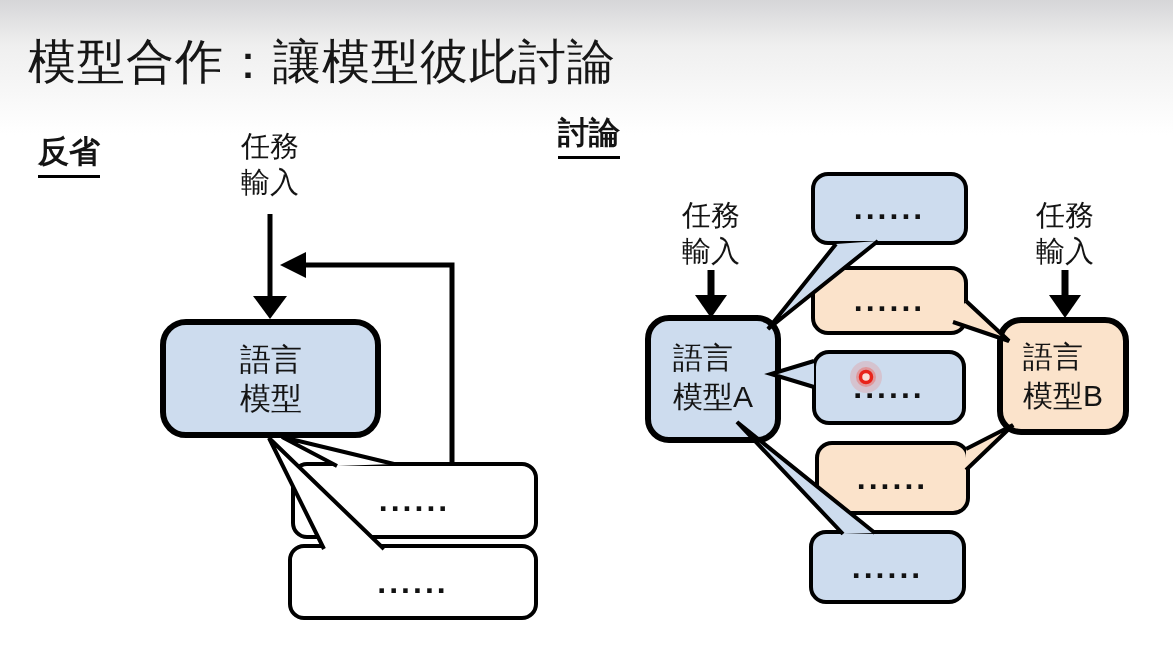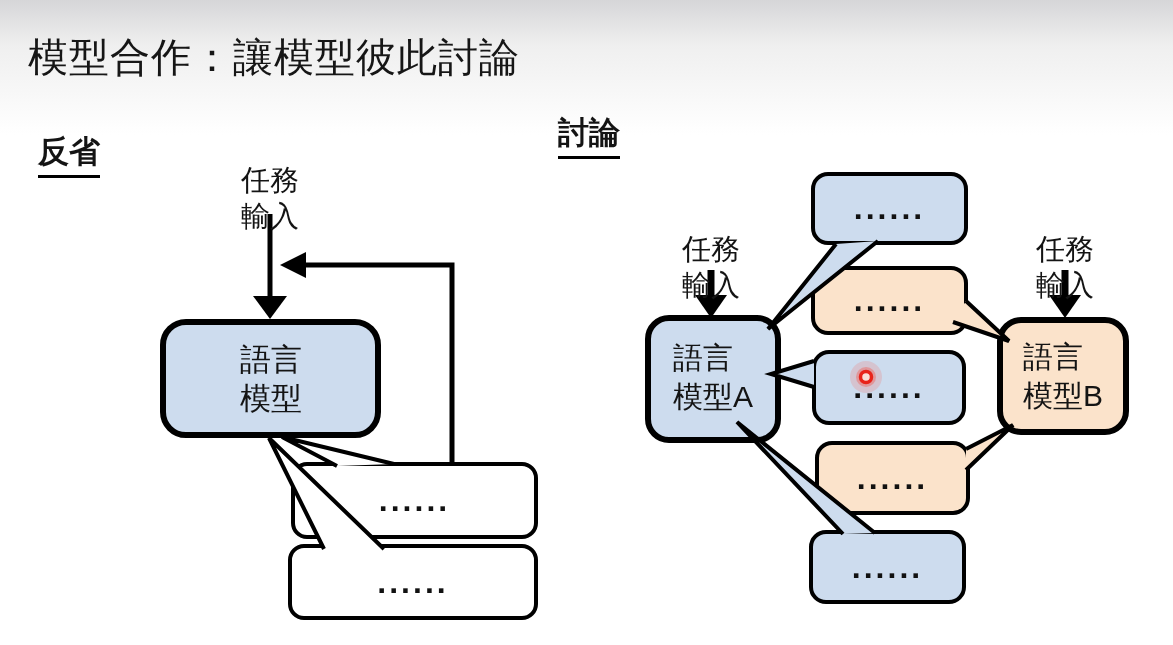--- a/index.html
+++ b/index.html
@@ -8,32 +8,31 @@
     width:1173px;height:645px;
     overflow:hidden;
     background:linear-gradient(180deg,#d6d6d8 0px,#efefef 45px,#ffffff 135px,#ffffff 100%);
     font-family:"Liberation Sans","DejaVu Sans",sans-serif;
     color:#141414;
   }
   .diagram{position:absolute;left:0;top:0;width:1173px;height:645px;}
   .txt{position:absolute;white-space:pre-line;}
   .title{
     left:28px;top:30px;
-    font-size:40px;font-weight:400;letter-spacing:1px;color:#161616;
+    font-size:48px;font-weight:400;letter-spacing:1px;color:#161616;
   }
   .sec-label{
     font-size:31px;font-weight:700;
     border-bottom:3px solid #000;padding-bottom:2px;
   }
   .reflection-label{left:38px;top:131px;}
   .discussion-label{left:558px;top:112px;}
   .task{
     font-size:29px;line-height:36px;text-align:center;
     transform:translateX(-50%);
-    margin-top:34px;
   }
   .task-l{left:270px;top:128px;}
   .task-a{left:711px;top:197px;}
   .task-b{left:1065px;top:197px;}
   .model-label{
     font-size:30px;line-height:39px;text-align:left;
     transform:translateX(-50%);
   }
   .model-l{left:271px;top:340px;font-size:31px;}
   .model-a{left:713px;top:338px;}

